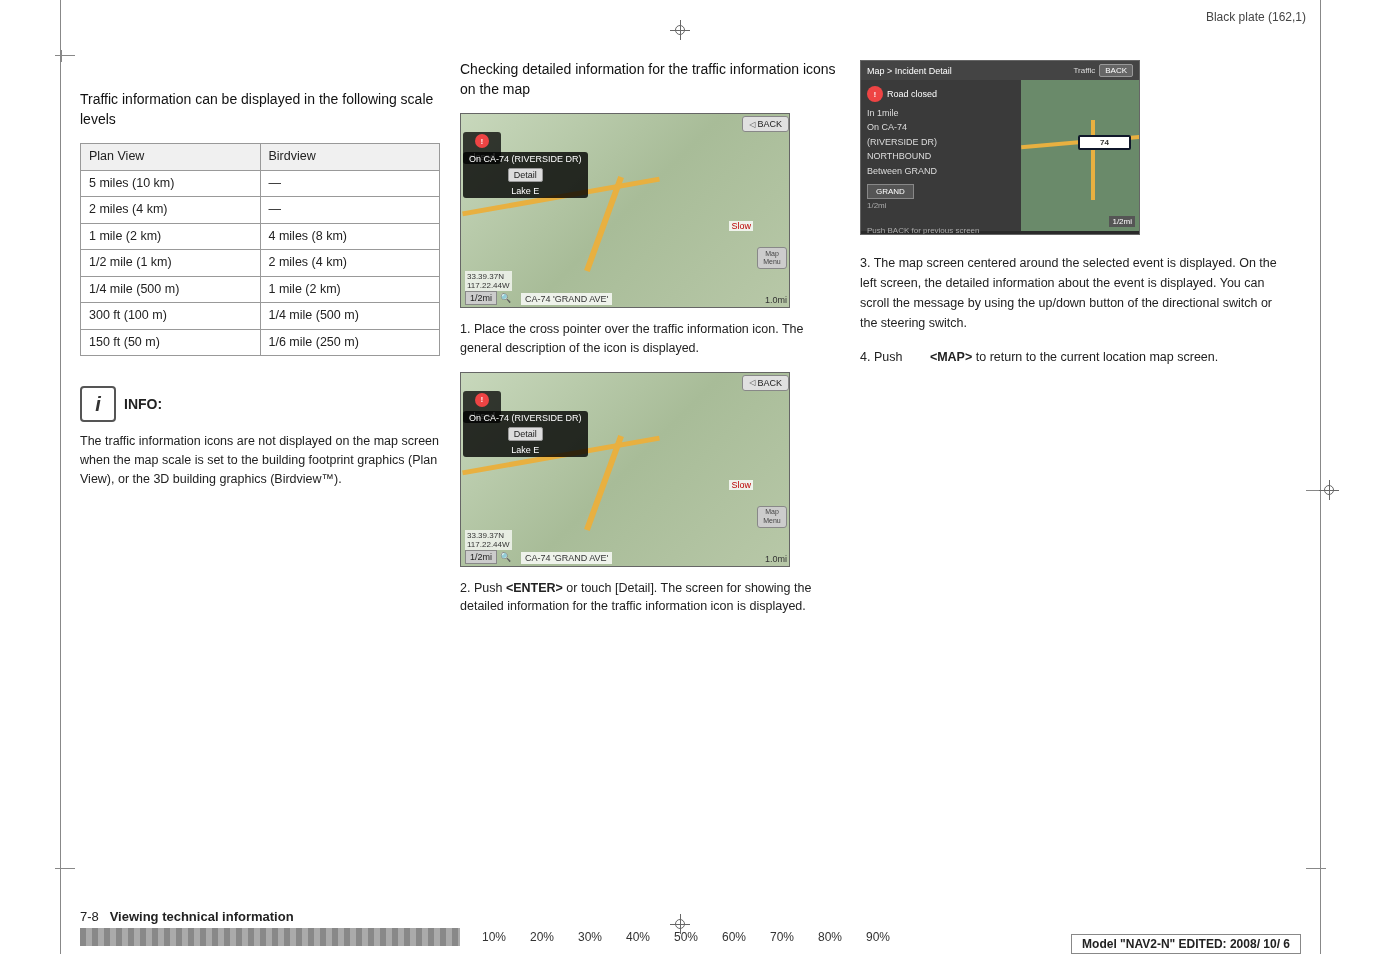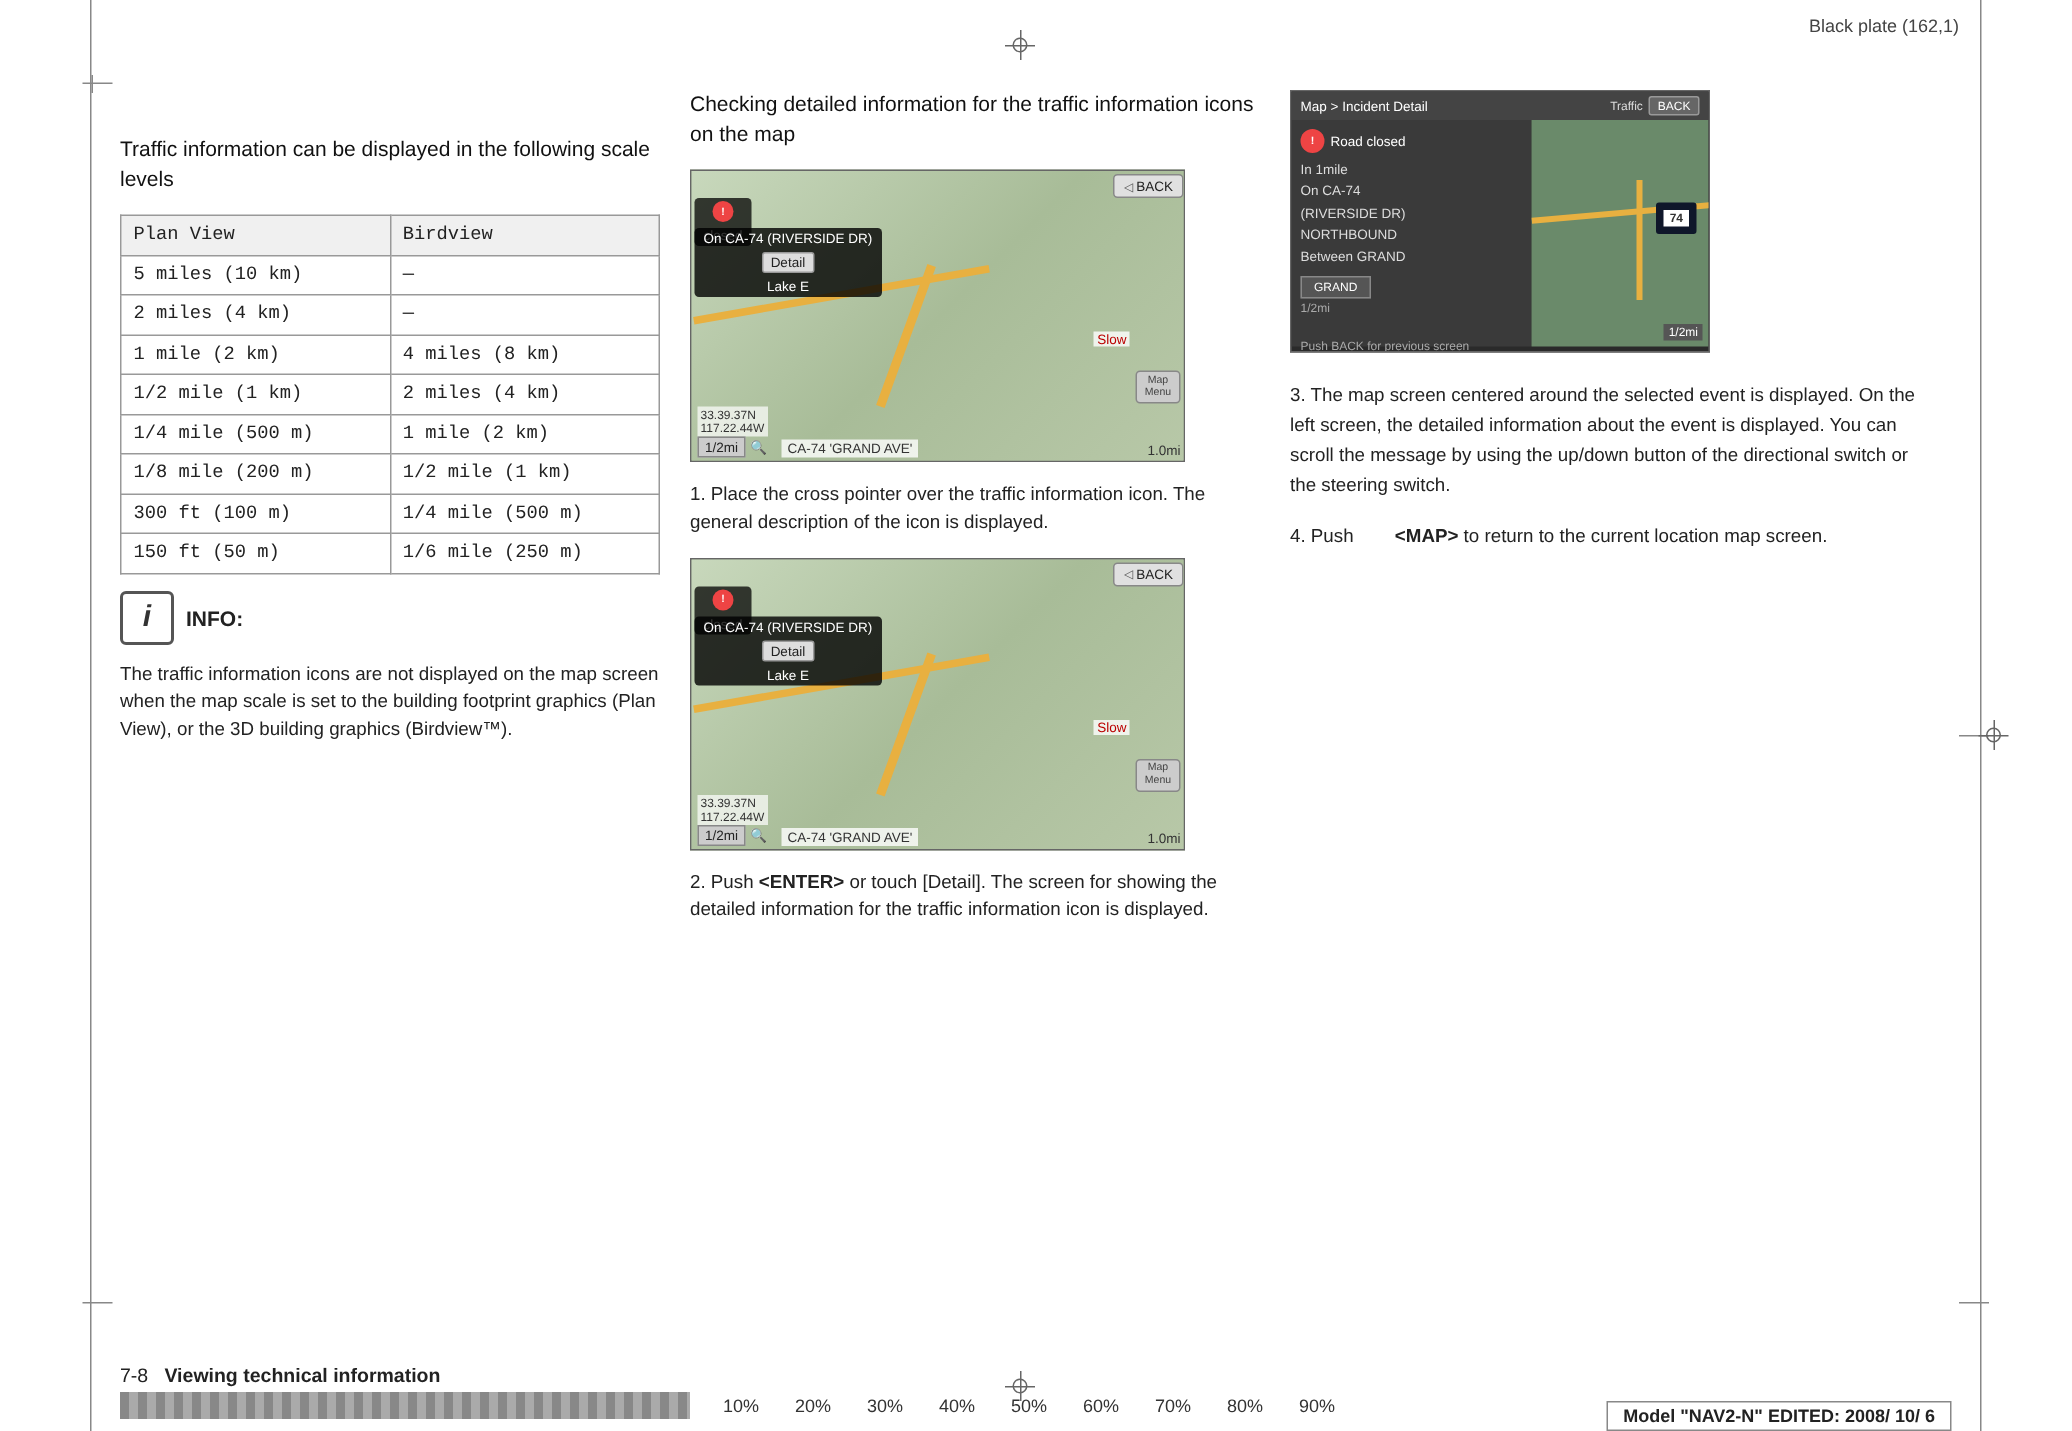--- a/index.html
+++ b/index.html
@@ -98,22 +98,21 @@
       line-height: 1.4;
       margin-bottom: 14px;
       color: #111;
     }
 
     
     .info-table {
       width: 100%;
       border-collapse: collapse;
       font-size: 12.5px;
-      margin-bottom: 11px;
-      font-family: Liberation Mono, monospace;
+      margin-bottom: 30px;
     }
     .info-table td {
       border: 1px solid #999;
       padding: 4px 8px;
       line-height: 1.4;
     }
     .info-table tr:first-child td {
       background: #f0f0f0;
       font-weight: normal;
     }
@@ -562,24 +561,20 @@
       </tr>
       <tr>
         <td>1/2 mile (1 km)</td>
         <td>2 miles (4 km)</td>
       </tr>
       <tr>
         <td>1/4 mile (500 m)</td>
         <td>1 mile (2 km)</td>
       </tr>
       <tr>
-        <td>1/8 mile (200 m)</td>
-        <td>1/2 mile (1 km)</td>
-      </tr>
-      <tr>
         <td>300 ft (100 m)</td>
         <td>1/4 mile (500 m)</td>
       </tr>
       <tr>
         <td>150 ft (50 m)</td>
         <td>1/6 mile (250 m)</td>
       </tr>
     </tbody>
       </table>
 
@@ -703,21 +698,21 @@
           </div>
           <button class="inc-down-btn">GRAND</button>
           <div class="inc-scale">1/2mi</div>
           <div class="push-back-text">Push BACK for previous screen</div>
         </div>
         <div class="inc-map-side">
 
           <div class="inc-map-road" style="top:60px; left:0; width:120px; height:4px; background:#e8b040; transform:rotate(-5deg);"></div>
           <div class="inc-map-road" style="top:40px; left:70px; width:4px; height:80px; background:#e8b040;"></div>
 
-          <div style="position:absolute; top:55px; right:8px; background:#fff; border:5px solid #0f172a; border-radius:2px; padding:1px 4px; font-size:8px; font-weight:bold; color:#333;">74</div>
+          <div style="position:absolute; top:55px; right:8px; background:#fff; border:2px solid #0f172a; border-radius:2px; padding:1px 20px; font-size:8px; font-weight:bold; color:#333;">74</div>
 
           <div class="inc-scale-badge">1/2mi</div>
         </div>
       </div>
     </div>
 
     <div class="right-step-text">
       3. <span>The map screen centered around the selected event is displayed. On the left screen, the detailed information about the event is displayed. You can scroll the message by using the up/down button of the directional switch or the steering switch.</span>
     </div>
 

